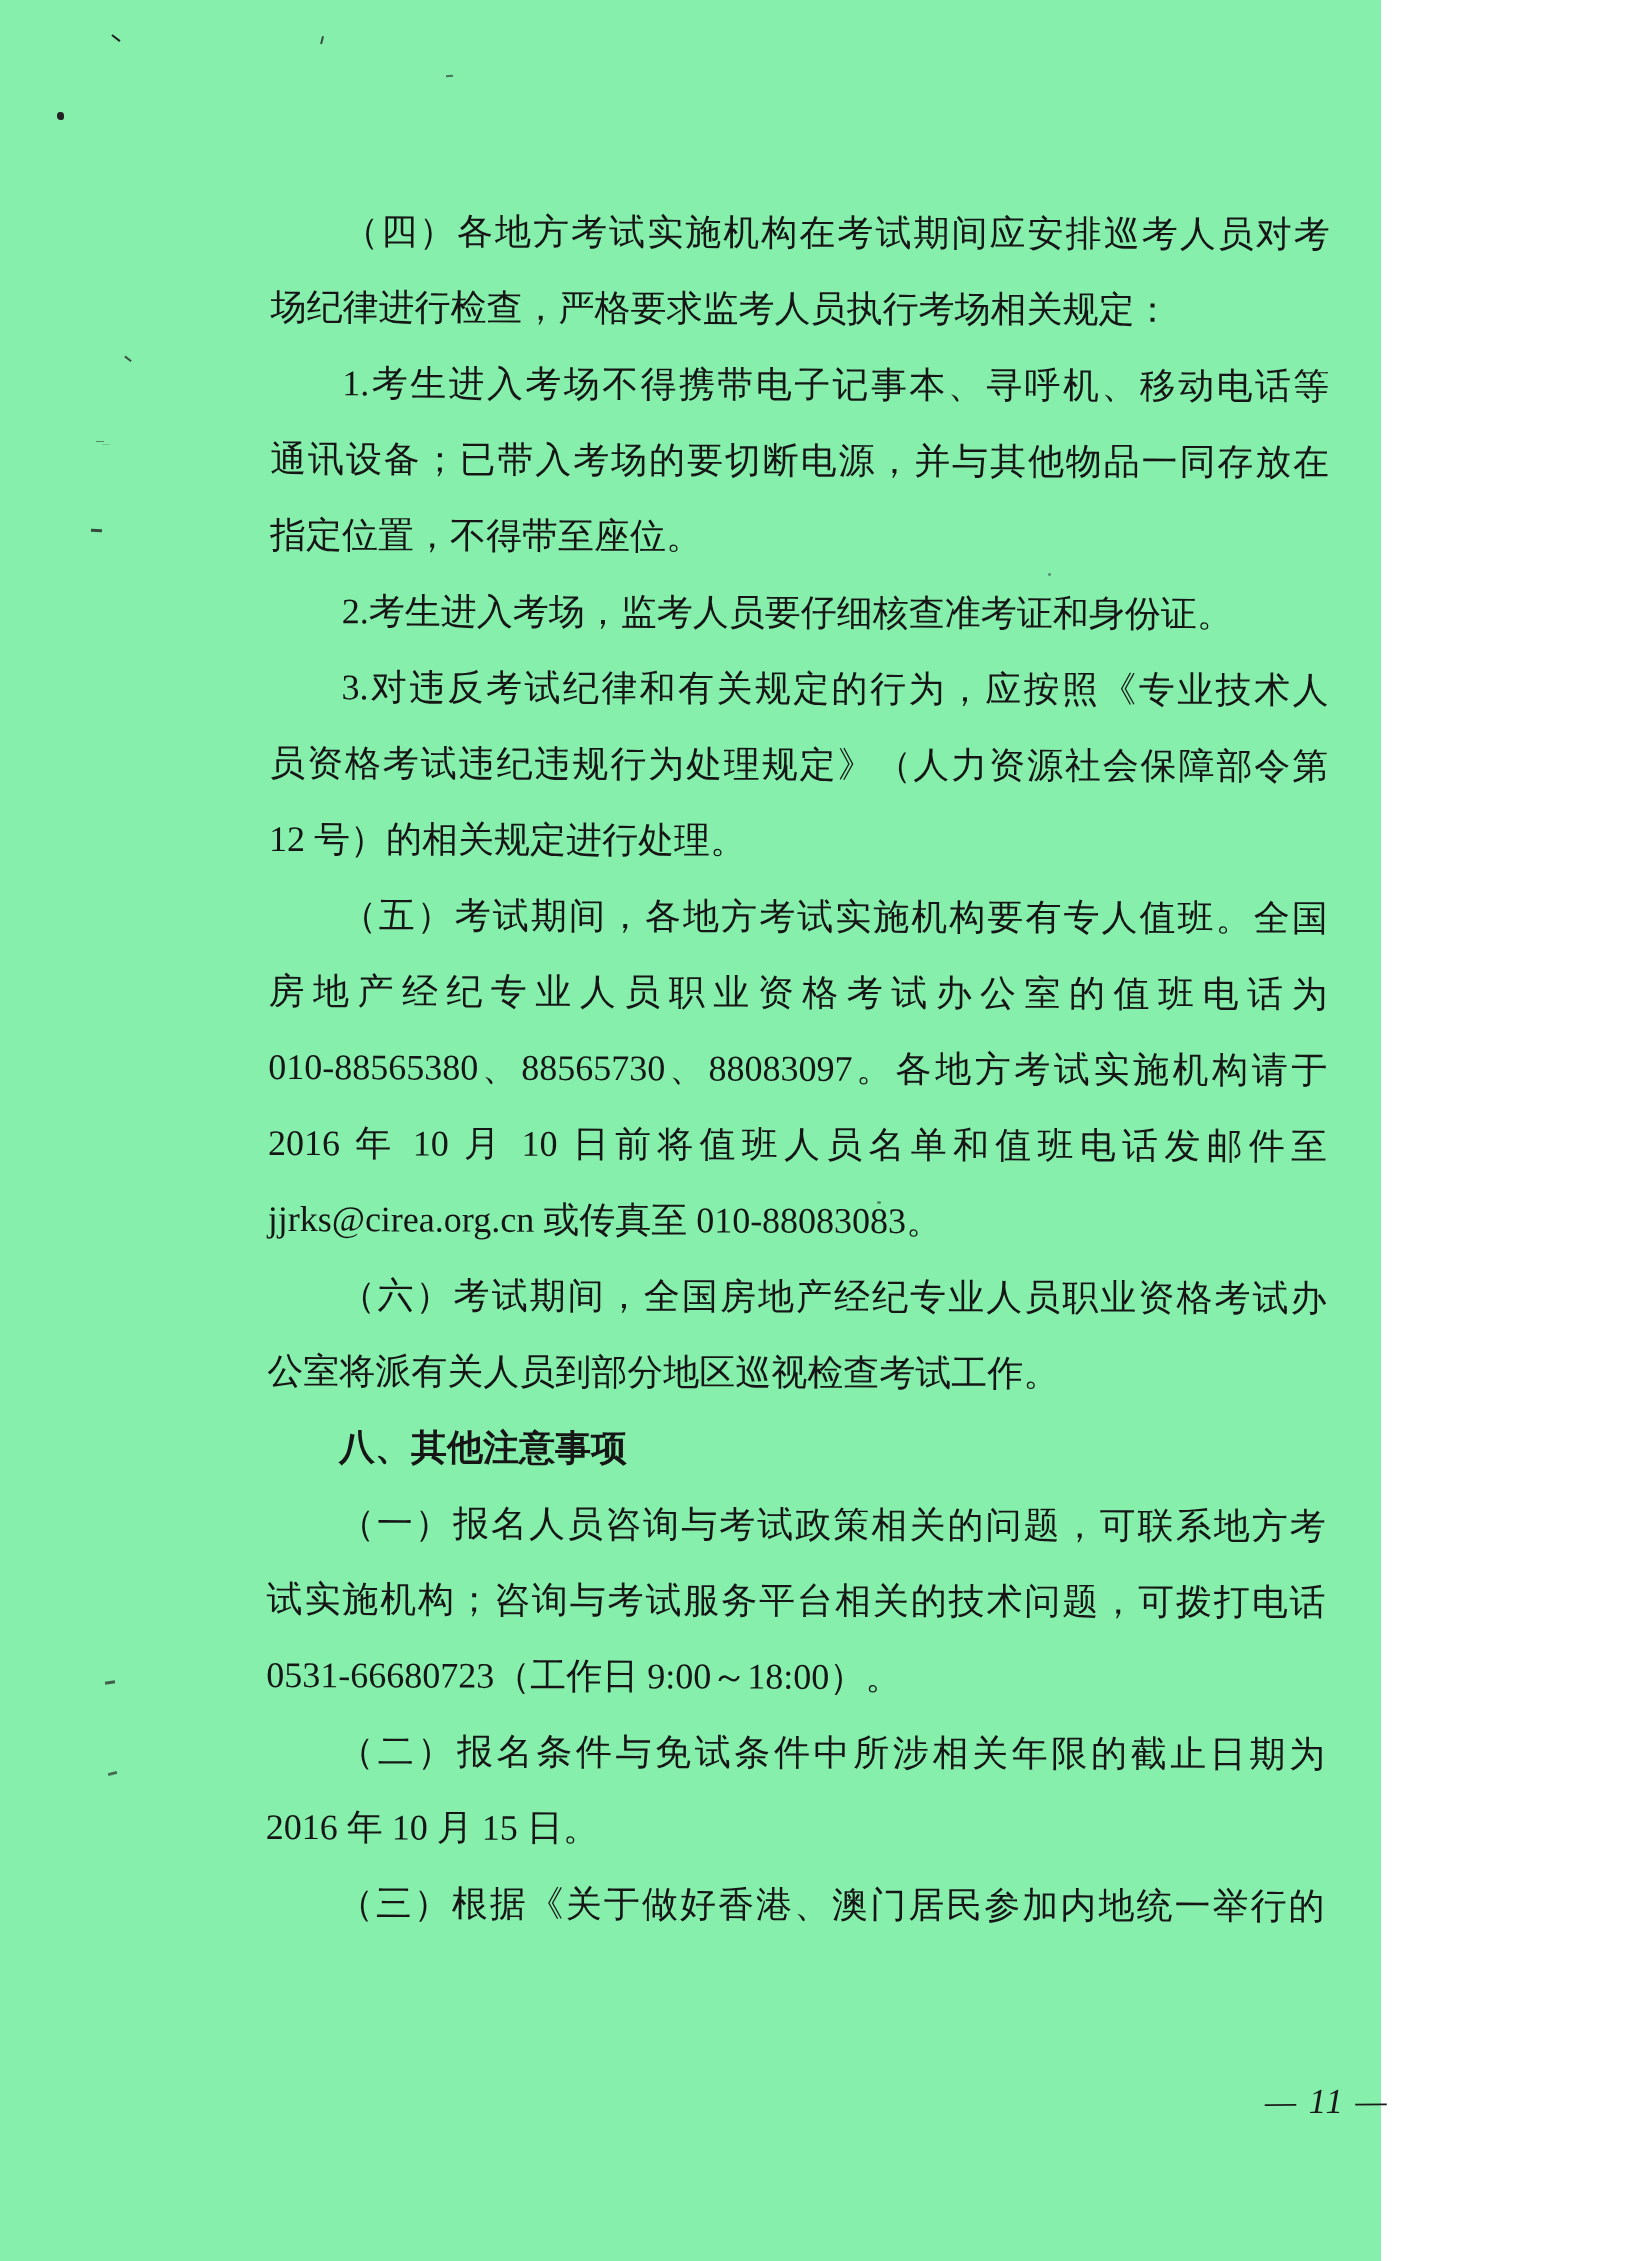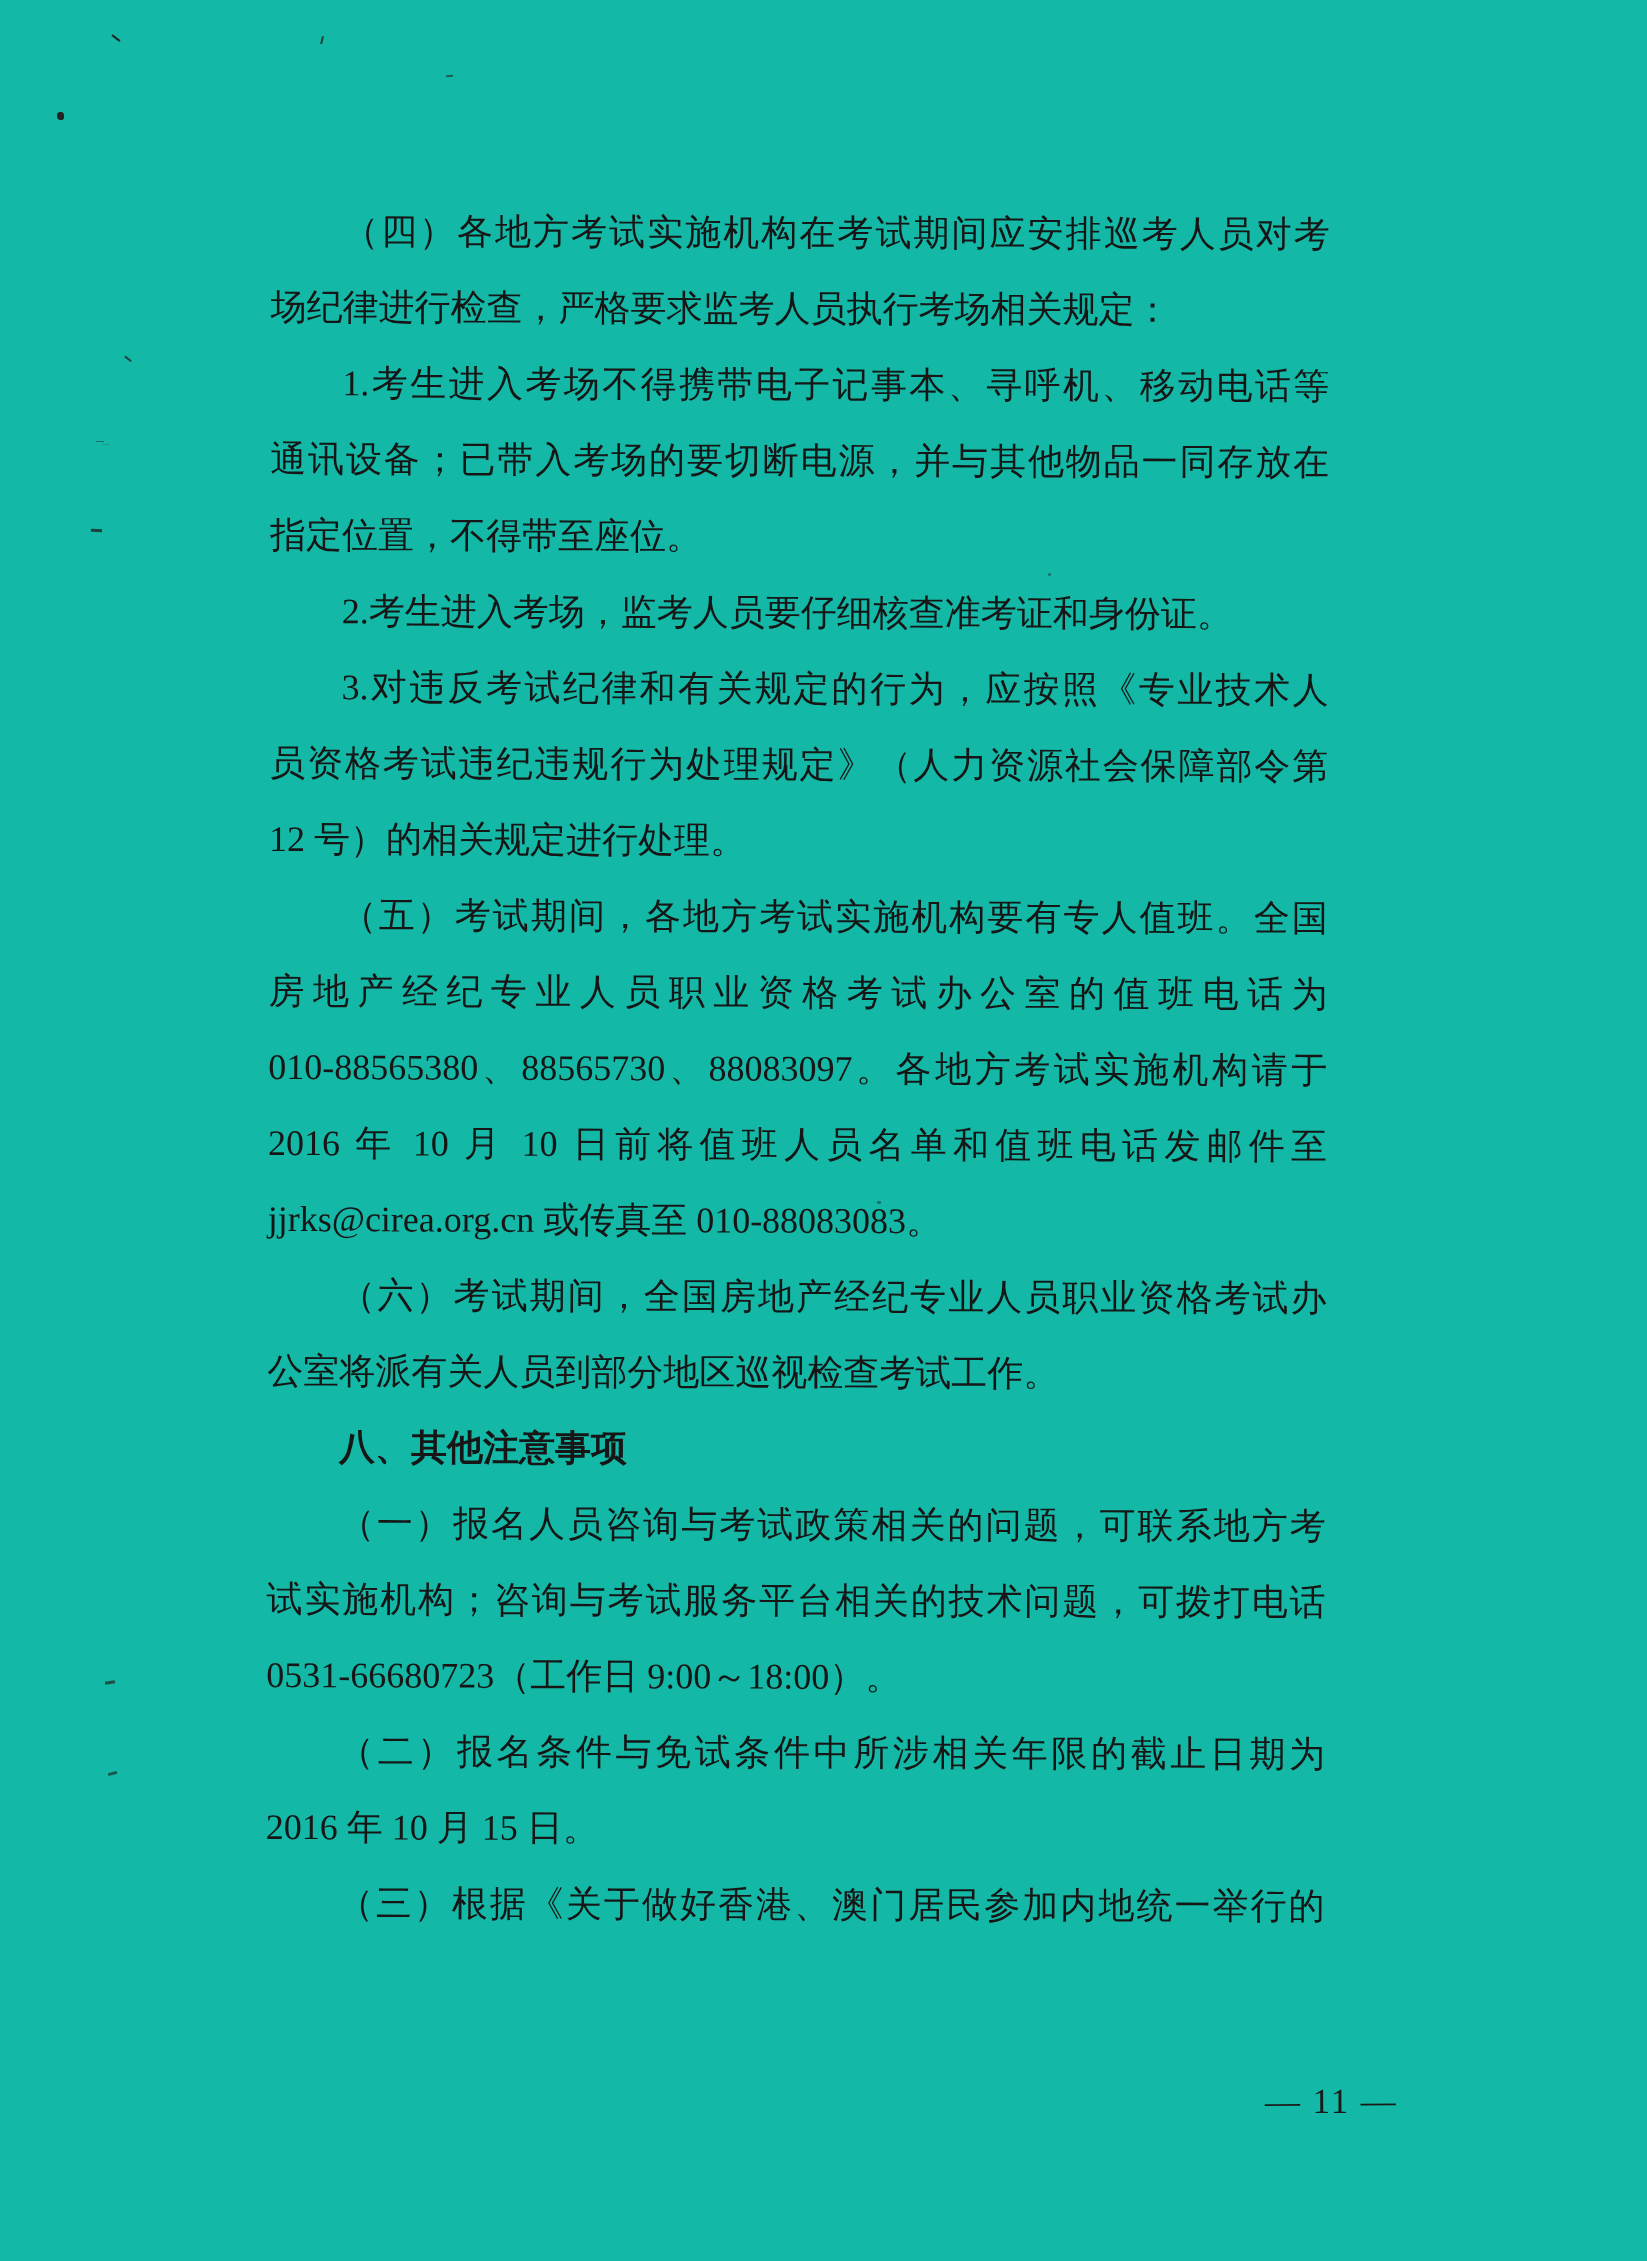--- a/index.html
+++ b/index.html
@@ -10,23 +10,23 @@
     width: 1647px;
     height: 2261px;
     background: #ffffff;
     position: relative;
     overflow: hidden;
     font-family: "Liberation Serif", "DejaVu Serif", serif;
   }
   .page {
     position: absolute;
     left: 0; top: 0;
-    width: 1647px;
+    width: 1381px;
     height: 2261px;
-    background: #14b8a6;
+    background: #86efac;
   }
   
   .doc {
     position: absolute;
     left: 271px;
     top: 193px;
     width: 1059px;
     font-size: 36px;
     line-height: 76px;
     color: #161616;
@@ -55,20 +55,21 @@
   }
   .pagenum {
     position: absolute;
     left: 1265px;
     top: 2082px;
     font-size: 35px;
     letter-spacing: 1.9px;
     color: #1a1a1a;
     white-space: nowrap;
     transform: rotate(-0.3deg);
+    font-style: italic;
   }
   
   .art {
     position: absolute;
     background: #222;
     display: block;
   }
   .a1 { left:111px; top:37px;  width:9.7px; height:1.9px; transform:rotate(38deg); }
   .a2 { left:321px; top:36px;  width:1.9px;  height:8.4px; transform:rotate(14deg); opacity:.8; }
   .a3 { left:446px; top:75px; width:7px; height:1.9px; transform:rotate(-6deg); opacity:.6; }

